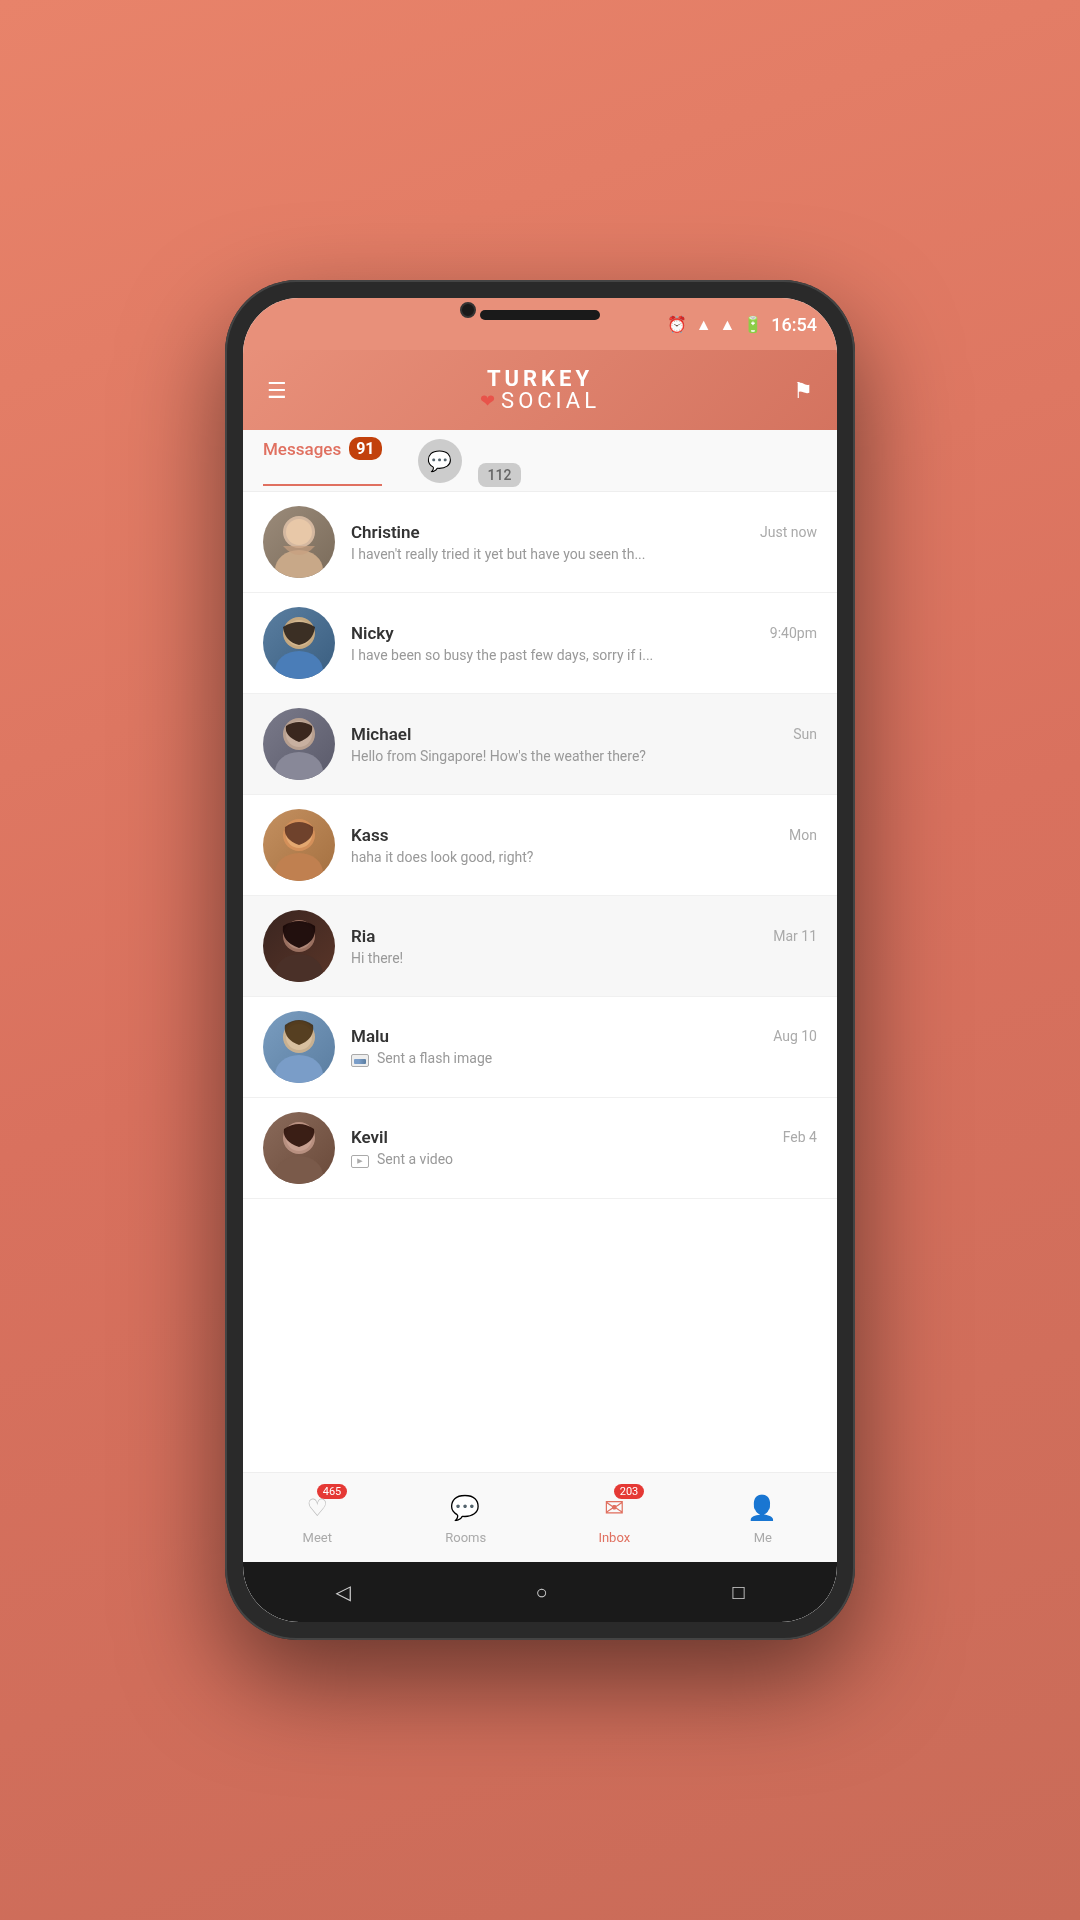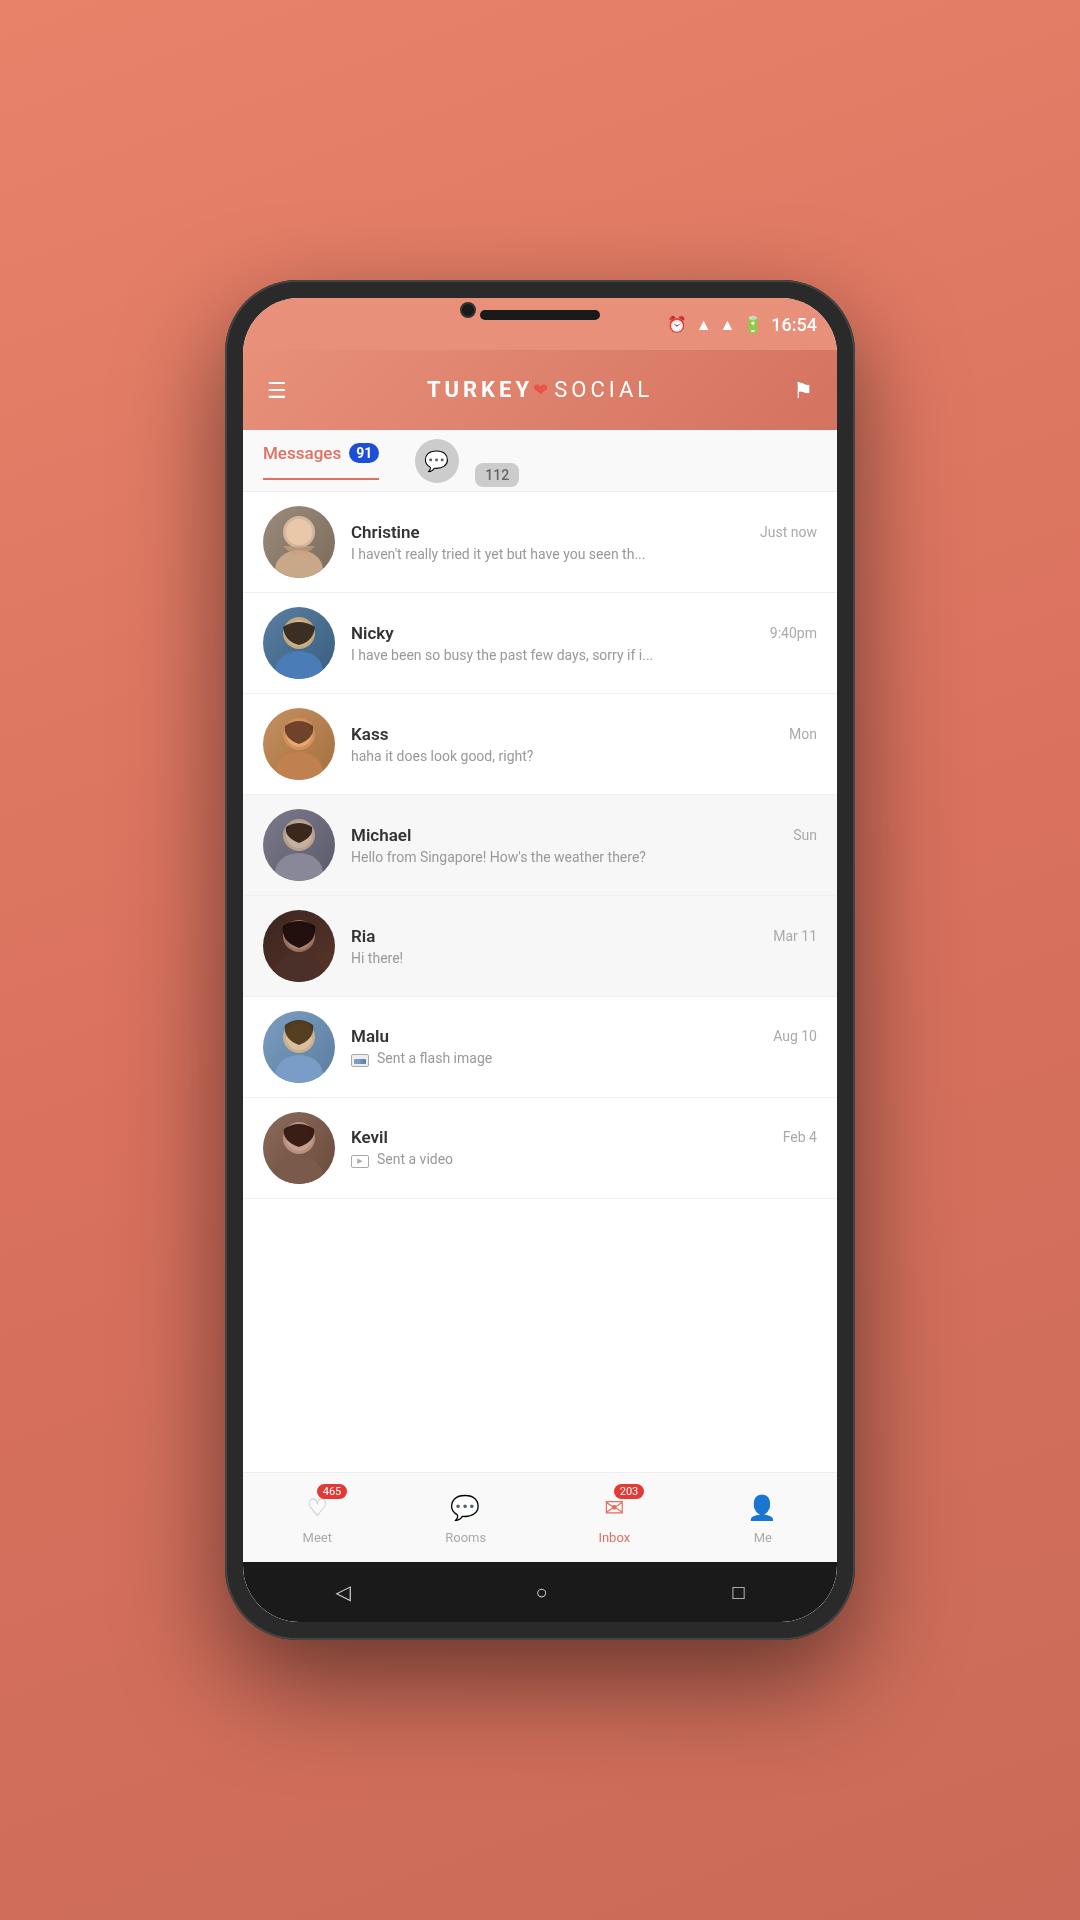--- a/index.html
+++ b/index.html
@@ -70,21 +70,21 @@
       padding: 0 24px;
       flex-shrink: 0;
     }
     .header-menu-icon {
       color: white;
       font-size: 22px;
       cursor: pointer;
     }
     .header-logo {
       display: flex;
-      flex-direction: row;
+      flex-direction: column;
       align-items: center;
       line-height: 1;
     }
     .logo-top {
       color: white;
       font-size: 22px;
       font-weight: 700;
       letter-spacing: 4px;
     }
     .logo-bottom {
@@ -110,35 +110,35 @@
       align-items: center;
       padding: 0 20px;
       border-bottom: 1px solid #eee;
       gap: 16px;
       flex-shrink: 0;
     }
     .tab-messages {
       display: flex;
       align-items: center;
       gap: 8px;
-      padding-bottom: 15px;
+      padding-bottom: 24px;
       border-bottom: 2px solid #e07060;
       margin-top: 2px;
     }
     .tab-label {
       color: #e07060;
       font-size: 17px;
       font-weight: 500;
     }
     .tab-badge {
-      background: #1d4ed8;
+      background: #c2410c;
       color: white;
       border-radius: 10px;
       padding: 2px 7px;
-      font-size: 14px;
+      font-size: 16px;
       font-weight: 700;
     }
     .tab-chat-icon {
       margin-left: 20px;
       background: #ccc;
       border-radius: 50%;
       width: 44px;
       height: 44px;
       display: flex;
       align-items: center;
@@ -389,53 +389,53 @@
         </div>
         <div class="message-content">
           <div class="message-header-row">
             <span class="message-name">Nicky</span>
             <span class="message-time">9:40pm</span>
           </div>
           <div class="message-preview">I have been so busy the past few days, sorry if i...</div>
         </div>
       </div>
 
+      <div class="message-item" style="background:#f7f7f7;">
+        <div class="avatar" style="background: linear-gradient(135deg, #7A7A8A, #5A5A6A);">
+          <svg viewBox="0 0 72 72" xmlns="http://www.w3.org/2000/svg">
+            <circle cx="36" cy="26" r="16" fill="#b8a090"></circle>
+            <ellipse cx="36" cy="64" rx="24" ry="20" fill="#888898"></ellipse>
+            <circle cx="36" cy="26" r="13" fill="#c8b0a0"></circle>
+            <path d="M23 18 Q36 10 49 18 Q51 28 36 34 Q21 28 23 18" fill="#2A1810" opacity="0.9"></path>
+          </svg>
+        </div>
+        <div class="message-content">
+          <div class="message-header-row">
+            <span class="message-name">Michael</span>
+            <span class="message-time">Sun</span>
+          </div>
+          <div class="message-preview">Hello from Singapore! How's the weather there?</div>
+        </div>
+      </div>
+
       <div class="message-item">
         <div class="avatar" style="background: linear-gradient(135deg, #C49060, #A47040);">
           <svg viewBox="0 0 72 72" xmlns="http://www.w3.org/2000/svg">
             <circle cx="36" cy="26" r="16" fill="#d4905A"></circle>
             <ellipse cx="36" cy="64" rx="24" ry="20" fill="#C08050"></ellipse>
             <circle cx="36" cy="26" r="13" fill="#e4a870"></circle>
             <path d="M22 18 Q36 8 50 18 Q52 30 36 36 Q20 30 22 18" fill="#5A3020" opacity="0.85"></path>
           </svg>
         </div>
         <div class="message-content">
           <div class="message-header-row">
             <span class="message-name">Kass</span>
             <span class="message-time">Mon</span>
           </div>
           <div class="message-preview">haha it does look good, right?</div>
-        </div>
-      </div>
-
-      <div class="message-item" style="background:#f7f7f7;">
-        <div class="avatar" style="background: linear-gradient(135deg, #7A7A8A, #5A5A6A);">
-          <svg viewBox="0 0 72 72" xmlns="http://www.w3.org/2000/svg">
-            <circle cx="36" cy="26" r="16" fill="#b8a090"></circle>
-            <ellipse cx="36" cy="64" rx="24" ry="20" fill="#888898"></ellipse>
-            <circle cx="36" cy="26" r="13" fill="#c8b0a0"></circle>
-            <path d="M23 18 Q36 10 49 18 Q51 28 36 34 Q21 28 23 18" fill="#2A1810" opacity="0.9"></path>
-          </svg>
-        </div>
-        <div class="message-content">
-          <div class="message-header-row">
-            <span class="message-name">Michael</span>
-            <span class="message-time">Sun</span>
-          </div>
-          <div class="message-preview">Hello from Singapore! How's the weather there?</div>
         </div>
       </div>
 
       <div class="message-item" style="background:#f7f7f7;">
         <div class="avatar" style="background: linear-gradient(135deg, #3A2520, #5A3528);">
           <svg viewBox="0 0 72 72" xmlns="http://www.w3.org/2000/svg">
             <circle cx="36" cy="26" r="16" fill="#9A7060"></circle>
             <ellipse cx="36" cy="64" rx="24" ry="20" fill="#4A3028"></ellipse>
             <circle cx="36" cy="26" r="13" fill="#b08878"></circle>
             <path d="M20 16 Q36 6 52 16 Q54 32 36 38 Q18 32 20 16" fill="#1A0A08" opacity="0.95"></path>

